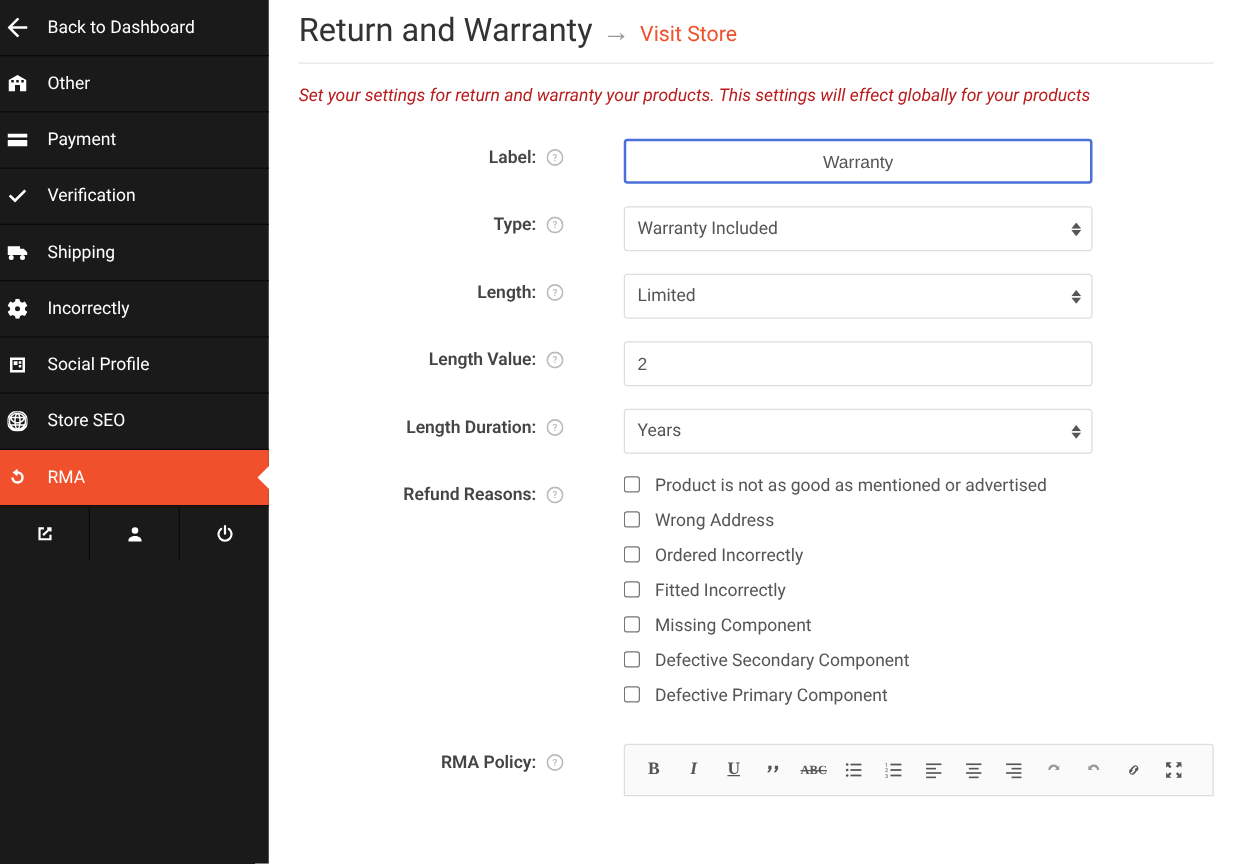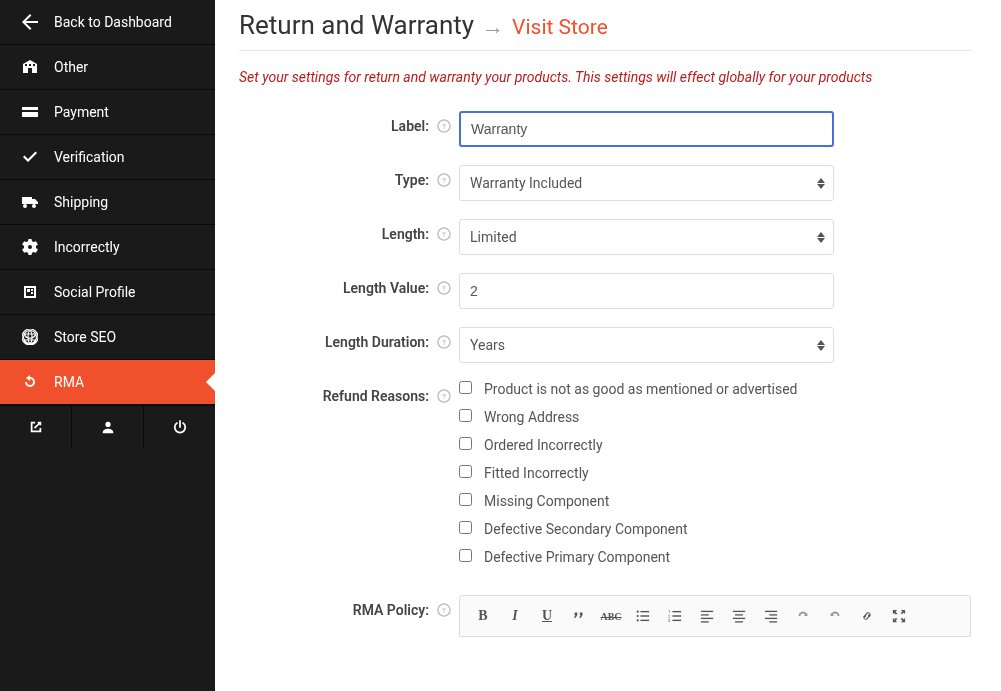--- a/index.html
+++ b/index.html
@@ -1,40 +1,40 @@
 <!DOCTYPE html>
 <html><head>
   <meta charset="utf-8">
   <style>
     * { margin: 0; padding: 0; box-sizing: border-box; }
     body { font-family: -apple-system, BlinkMacSystemFont, "Segoe UI", Roboto, sans-serif; background: #fff; color: #333; }
     .layout { display: flex; min-height: 691px; }
     .sidebar { width: 215px; background: #1a1a1a; flex-shrink: 0; position: relative; }
-    .sidebar-item { display: flex; align-items: center; padding: 14px 20px; color: #fff; border-bottom: 1px solid #0a0a0a; cursor: pointer; font-size: 14px; position: relative; }
+    .sidebar-item { display: flex; align-items: center; padding: 14px 4px; color: #fff; border-bottom: 1px solid #0a0a0a; cursor: pointer; font-size: 14px; position: relative; }
     .sidebar-item.active { background: #f0502b; }
     .sidebar-item.active::after { content: ""; position: absolute; right: -1px; top: 50%; transform: translateY(-50%); border-top: 10px solid transparent; border-bottom: 10px solid transparent; border-right: 10px solid #fff; }
     .sidebar-item .icon { width: 20px; margin-right: 14px; display: inline-flex; align-items: center; justify-content: center; }
     .sidebar-item .icon svg { width: 16px; height: 16px; fill: #fff; }
     .sidebar-footer { display: flex; border-top: 1px solid #0a0a0a; }
     .sidebar-footer-item { flex: 1; padding: 14px 0; display: flex; align-items: center; justify-content: center; cursor: pointer; border-right: 1px solid #0a0a0a; }
     .sidebar-footer-item:last-child { border-right: none; }
     .sidebar-footer-item svg { width: 14px; height: 14px; fill: #fff; }
     .main { flex: 1; padding: 10px 30px 20px 24px; overflow: hidden; }
     .page-title { font-size: 26px; color: #333; font-weight: 400; display: flex; align-items: baseline; gap: 8px; }
     .page-title .arrow { color: #999; font-size: 22px; }
-    .page-title a { color: #f0502b; font-size: 21px; text-decoration: none; }
+    .page-title a { color: #f0502b; font-size: 17px; text-decoration: none; }
     .divider { border: none; border-top: 1px solid #e5e5e5; margin: 10px 0 18px 0; }
     .desc { font-style: italic; color: #b91c1c; font-size: 14px; margin-bottom: 26px; }
-    .form-row { display: flex; align-items: flex-start; margin-bottom: 18px; }
+    .form-row { display: flex; align-items: flex-start; margin-bottom: 18px; gap: 40px; }
     .form-label { width: 220px; text-align: right; padding-right: 8px; padding-top: 7px; font-weight: 600; font-size: 14px; color: #444; display: flex; justify-content: flex-end; align-items: center; gap: 8px; }
     .help-icon { color: #bbb; display: inline-flex; }
     .help-icon svg { width: 14px; height: 14px; fill: #bbb; }
     .form-field { flex: 1; max-width: 375px; }
     .form-field input[type="text"], .form-field select, .select-wrap { width: 100%; height: 36px; padding: 6px 10px; border: 1px solid #ddd; border-radius: 3px; font-size: 14px; background: #fff; color: #555; }
-    .focused { border: 2px solid #4a6fd8 !important; }
+    .focused { border: 2px solid #4a6fd8 !important; text-align: center; }
     .select-wrap { position: relative; display: flex; align-items: center; padding-right: 42px; }
     .select-caret { position: absolute; right: 8px; display: flex; flex-direction: column; gap: 1px; }
     .select-caret svg { width: 8px; height: 5px; fill: #555; }
     .checkbox-row { display: flex; align-items: flex-start; margin-bottom: 12px; font-size: 14px; color: #555; }
     .checkbox-row input { margin-right: 12px; width: 13px; height: 13px; }
     .editor-toolbar { border: 1px solid #ddd; border-radius: 3px 3px 0 0; padding: 6px 8px; display: flex; gap: 2px; background: #fafafa; flex-wrap: wrap; max-width: 520px; }
     .editor-btn { width: 30px; height: 28px; display: inline-flex; align-items: center; justify-content: center; cursor: pointer; border-radius: 2px; }
     .editor-btn svg { width: 14px; height: 14px; fill: #555; }
     .editor-btn .txt { font-size: 14px; font-weight: bold; font-family: Georgia, serif; color: #555; }
   </style>

